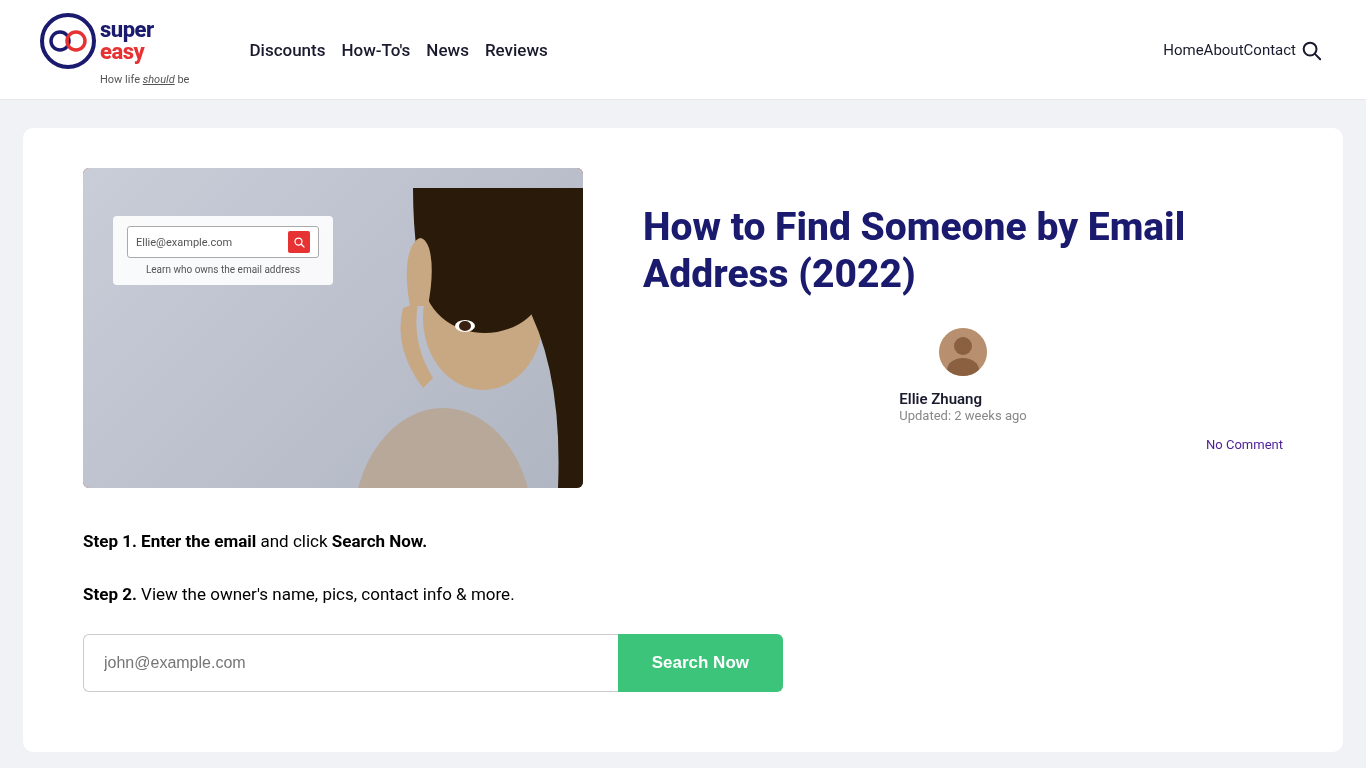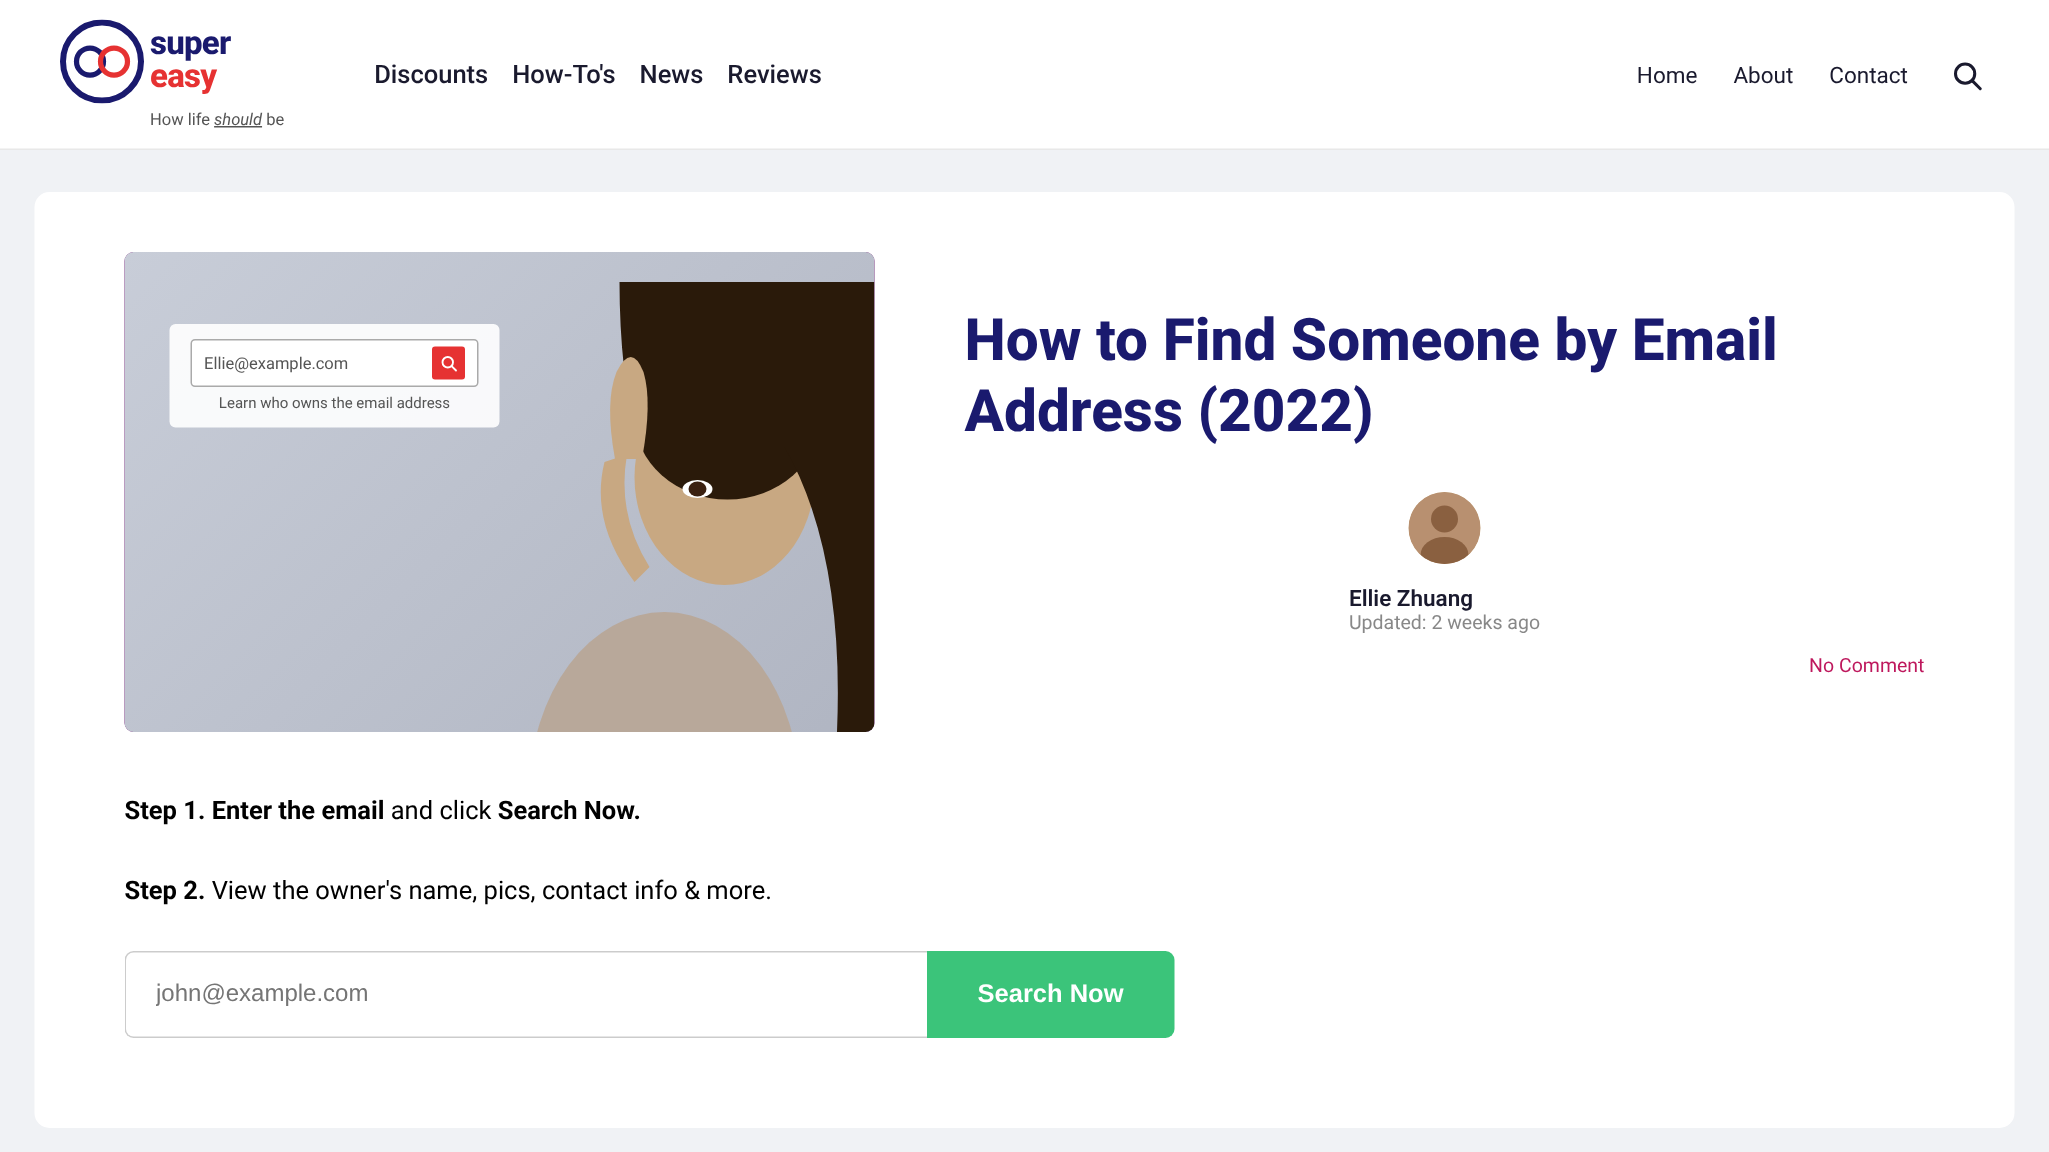--- a/index.html
+++ b/index.html
@@ -71,21 +71,20 @@
     nav.main-nav a {
       text-decoration: none;
       color: #1a1a2e;
       font-size: 17px;
       font-weight: 500;
       padding: 10px 0;
     }
     .header-right {
       display: flex;
       align-items: center;
-      gap: 24px;
     }
     .header-right a {
       text-decoration: none;
       color: #1a1a2e;
       font-size: 15px;
       font-weight: 400;
     }
     .search-icon-btn {
       background: none;
       border: none;
@@ -109,21 +108,21 @@
     .article-header {
       display: flex;
       gap: 60px;
       align-items: center;
       margin-bottom: 40px;
     }
     .hero-image-box {
       flex-shrink: 0;
       width: 500px;
       height: 320px;
-      background: #701a75;
+      background: #c2410c;
       border-radius: 6px;
       overflow: hidden;
       position: relative;
     }
     
     .hero-image-inner {
       width: 100%;
       height: 100%;
       position: relative;
       background: linear-gradient(135deg, #c8cdd8 0%, #b0b5c2 100%);
@@ -218,21 +217,21 @@
       font-weight: 600;
       color: #1a1a2e;
     }
     .author-updated {
       font-size: 13px;
       color: #888;
     }
     .no-comment {
       margin-left: auto;
       font-size: 13px;
-      color: #be185d;
+      color: #4c1d95;
     }
 
     
     .article-body {
       margin-top: 20px;
     }
     .step-line {
       font-size: 17px;
       color: #000000;
       margin-bottom: 26px;

